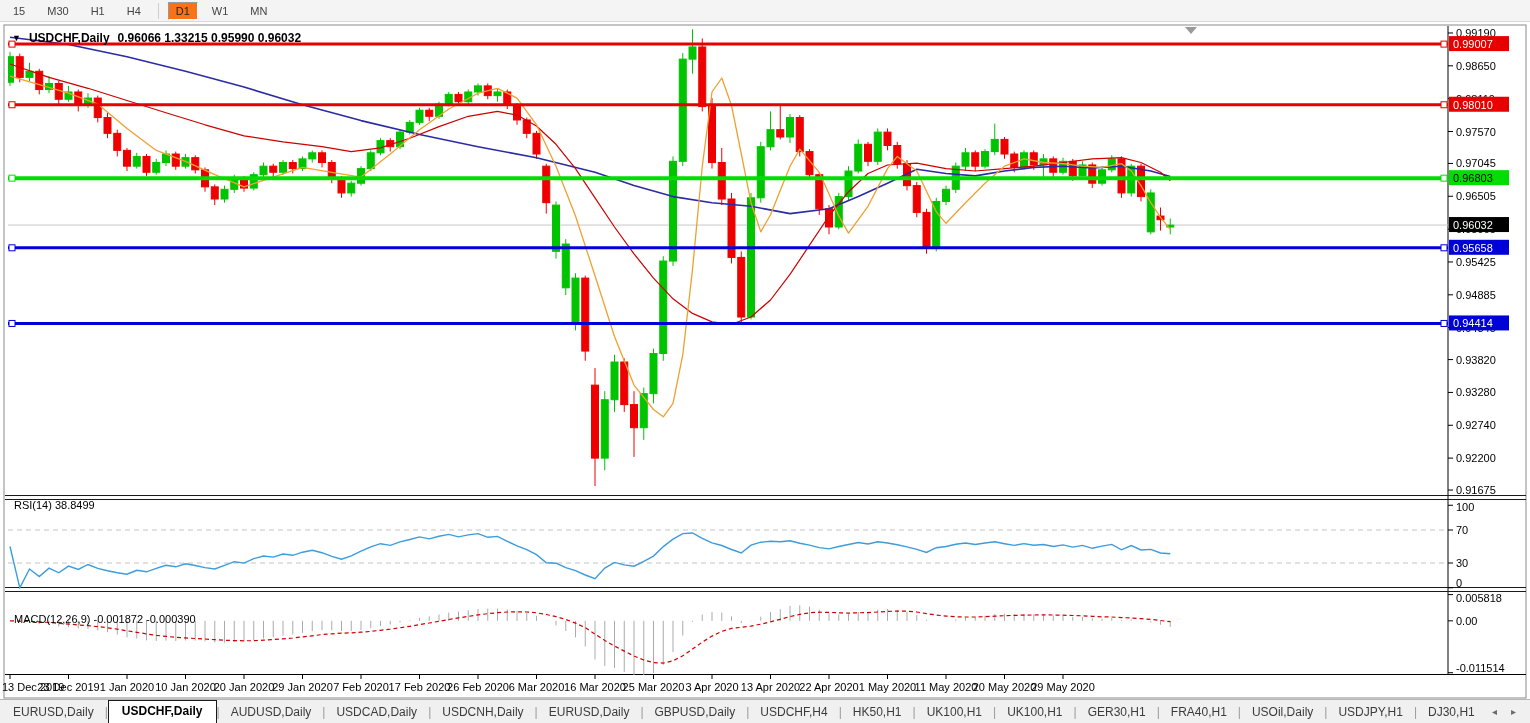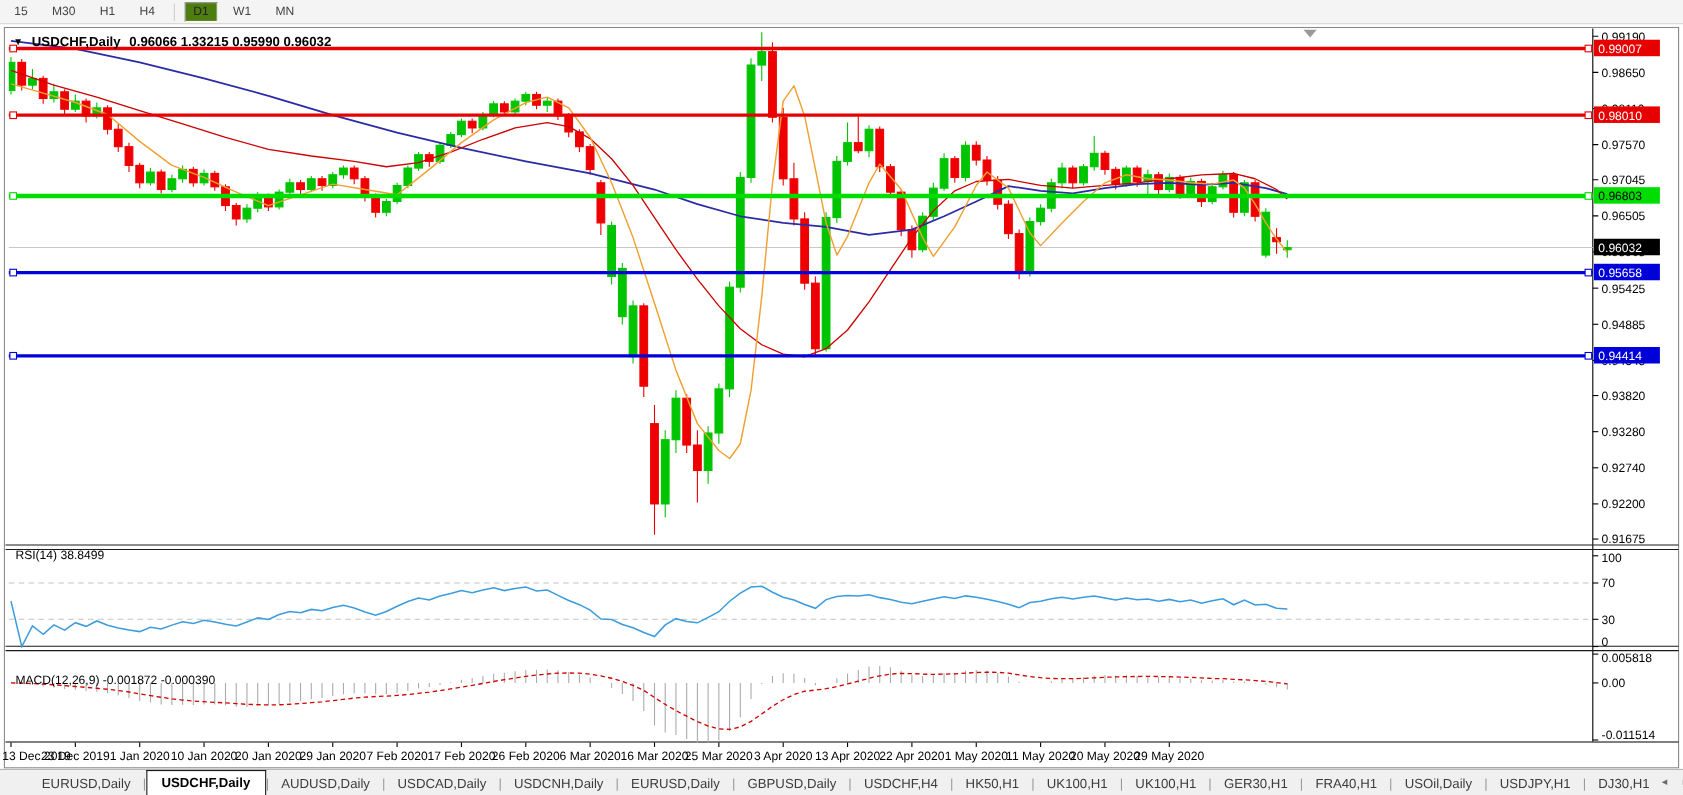--- a/index.html
+++ b/index.html
@@ -2,31 +2,31 @@
 <html><head>
 <meta charset="utf-8">
 <style>
   html,body{margin:0;padding:0;background:#fff;width:1530px;height:723px;overflow:hidden;
     font-family:"Liberation Sans",sans-serif;}
   #app{position:relative;width:1530px;height:723px;background:#fff;}
   
   #tfbar{position:absolute;left:0;top:0;width:1530px;height:22px;background:#f4f4f4;
     border-bottom:1px solid #d8d8d8;display:flex;align-items:center;padding-left:2px;box-sizing:border-box;}
   .tfbtn{font-size:11px;color:#444;padding:2px 7px;margin:16px 3px;border:1px solid transparent;cursor:default;}
-  .tfbtn.active{background:#4d7c0f;border-color:#999 #fff #fff #999;color:#222;}
+  .tfbtn.active{background:#f97316;border-color:#999 #fff #fff #999;color:#222;}
   .tfsep{width:1px;height:16px;background:#cfcfcf;margin:0 6px;}
   
   #chartwin{position:absolute;left:0;top:23px;width:1530px;height:676px;background:#fff;}
   svg text{font-family:"Liberation Sans",sans-serif;}
   #title{position:absolute;left:12px;top:8px;font-size:12px;font-weight:bold;color:#000;display:flex;gap:8px;align-items:center;}
   #title .tri{font-size:9px;}
   .panelabel{position:absolute;left:14px;font-size:11px;color:#000;}
   
   #tabbar{position:absolute;left:0;top:699px;width:1530px;height:24px;background:#f0f0f0;
-    border-top:1px solid #b5b5b5;display:flex;align-items:flex-end;padding-left:27px;box-sizing:border-box;overflow:hidden;}
+    border-top:1px solid #b5b5b5;display:flex;align-items:flex-end;padding-left:2px;box-sizing:border-box;overflow:hidden;}
   .tab{font-size:12px;color:#3c3c3c;padding:3px 11px 4px;white-space:nowrap;cursor:default;}
   .tab.active{background:#fff;border:1px solid #1a1a1a;border-bottom:none;font-weight:bold;color:#000;padding:3px 13px 5px;}
   .tabdiv{color:#9a9a9a;font-size:12px;padding-bottom:4px;}
   #tabarrows{margin-left:auto;display:flex;gap:14px;padding:0 14px 6px 0;color:#6b6b6b;font-size:10px;}
 </style>
 </head>
 <body>
 
 <div id="app">
   <div id="tfbar">

